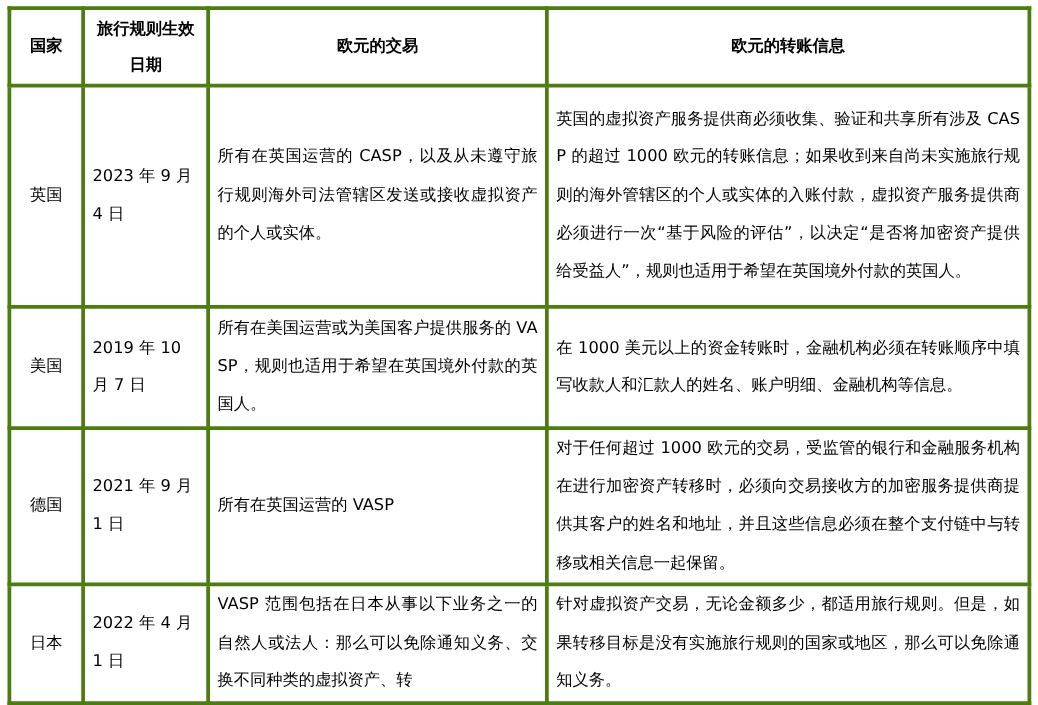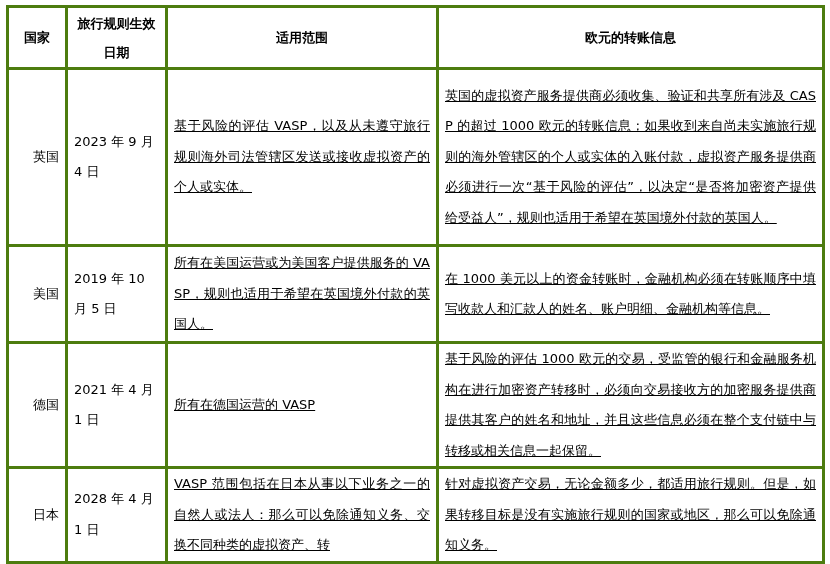--- a/index.html
+++ b/index.html
@@ -21,92 +21,92 @@
     table.doc th { font-weight: bold; text-align: center; line-height: 29px; }
     col.c1 { width: 59px; }
     col.c2 { width: 100px; }
     col.c3 { width: 271px; }
     col.c4 { width: 386px; }
     tr.hdr { height: 62px; }
     tr.r-uk { height: 177px; }
     tr.r-us { height: 97px; }
     tr.r-de { height: 122px; }
     tr.r-jp { height: 94px; }
-    td.country { text-align: right; padding: 0 4px; }
+    td.country { text-align: center; padding: 0 4px; }
     td.date { padding: 0 6px 0 8px; }
-    td.scope, td.info { text-align: justify; text-decoration: underline; }
+    td.scope, td.info { text-align: justify; }
     .date-text, .country-text, .scope-text, .info-text { display: block; }
   </style>
 </head>
 <body>
 
 <table class="doc">
   <colgroup>
     <col class="c1">
       <col class="c2">
       <col class="c3">
       <col class="c4">
   </colgroup>
   <thead>
     <tr class="hdr">
       <th><span>国家</span></th>
       <th><span>旅行规则生效日期</span></th>
-      <th><span>适用范围</span></th>
+      <th><span>欧元的交易</span></th>
       <th><span>欧元的转账信息</span></th>
     </tr>
   </thead>
   <tbody>
     <tr class="r-uk">
       <td class="country">
           <span class="country-text">英国</span>
         </td>
       <td class="date">
           <span class="date-text">2023 年 9 月 4 日</span>
         </td>
       <td class="scope">
-          <span class="scope-text">基于风险的评估 VASP，以及从未遵守旅行规则海外司法管辖区发送或接收虚拟资产的个人或实体。</span>
+          <span class="scope-text">所有在英国运营的 CASP，以及从未遵守旅行规则海外司法管辖区发送或接收虚拟资产的个人或实体。</span>
         </td>
       <td class="info">
           <span class="info-text">英国的虚拟资产服务提供商必须收集、验证和共享所有涉及 CASP 的超过 1000 欧元的转账信息；如果收到来自尚未实施旅行规则的海外管辖区的个人或实体的入账付款，虚拟资产服务提供商必须进行一次“基于风险的评估”，以决定“是否将加密资产提供给受益人”，规则也适用于希望在英国境外付款的英国人。</span>
         </td>
     </tr>
     <tr class="r-us">
       <td class="country">
           <span class="country-text">美国</span>
         </td>
       <td class="date">
-          <span class="date-text">2019 年 10 月 5 日</span>
+          <span class="date-text">2019 年 10 月 7 日</span>
         </td>
       <td class="scope">
           <span class="scope-text">所有在美国运营或为美国客户提供服务的 VASP，规则也适用于希望在英国境外付款的英国人。</span>
         </td>
       <td class="info">
           <span class="info-text">在 1000 美元以上的资金转账时，金融机构必须在转账顺序中填写收款人和汇款人的姓名、账户明细、金融机构等信息。</span>
         </td>
     </tr>
     <tr class="r-de">
       <td class="country">
           <span class="country-text">德国</span>
         </td>
       <td class="date">
-          <span class="date-text">2021 年 4 月 1 日</span>
+          <span class="date-text">2021 年 9 月 1 日</span>
         </td>
       <td class="scope">
-          <span class="scope-text">所有在德国运营的 VASP</span>
+          <span class="scope-text">所有在英国运营的 VASP</span>
         </td>
       <td class="info">
-          <span class="info-text">基于风险的评估 1000 欧元的交易，受监管的银行和金融服务机构在进行加密资产转移时，必须向交易接收方的加密服务提供商提供其客户的姓名和地址，并且这些信息必须在整个支付链中与转移或相关信息一起保留。</span>
+          <span class="info-text">对于任何超过 1000 欧元的交易，受监管的银行和金融服务机构在进行加密资产转移时，必须向交易接收方的加密服务提供商提供其客户的姓名和地址，并且这些信息必须在整个支付链中与转移或相关信息一起保留。</span>
         </td>
     </tr>
     <tr class="r-jp">
       <td class="country">
           <span class="country-text">日本</span>
         </td>
       <td class="date">
-          <span class="date-text">2028 年 4 月 1 日</span>
+          <span class="date-text">2022 年 4 月 1 日</span>
         </td>
       <td class="scope">
           <span class="scope-text">VASP 范围包括在日本从事以下业务之一的自然人或法人：那么可以免除通知义务、交换不同种类的虚拟资产、转</span>
         </td>
       <td class="info">
           <span class="info-text">针对虚拟资产交易，无论金额多少，都适用旅行规则。但是，如果转移目标是没有实施旅行规则的国家或地区，那么可以免除通知义务。</span>
         </td>
     </tr>
   </tbody>
 </table>

